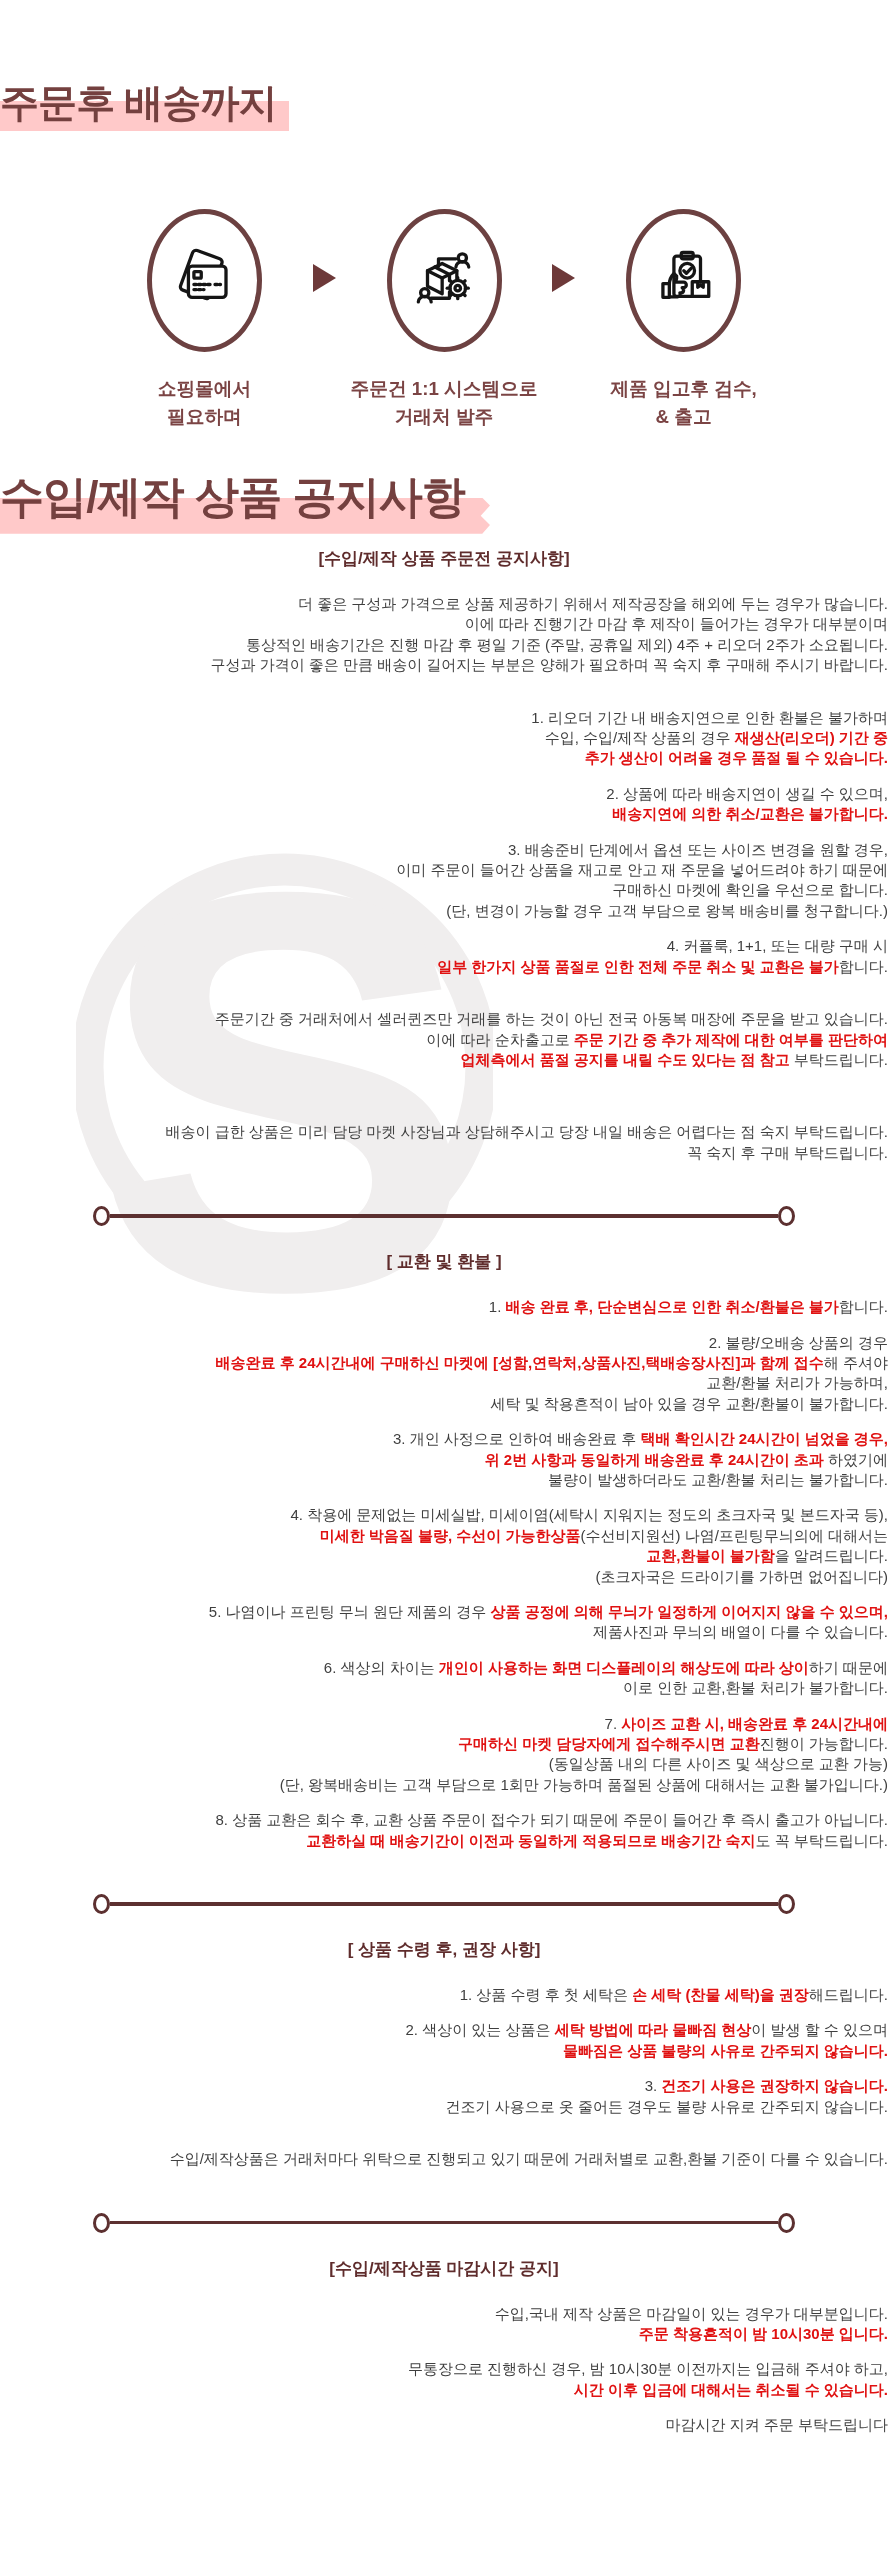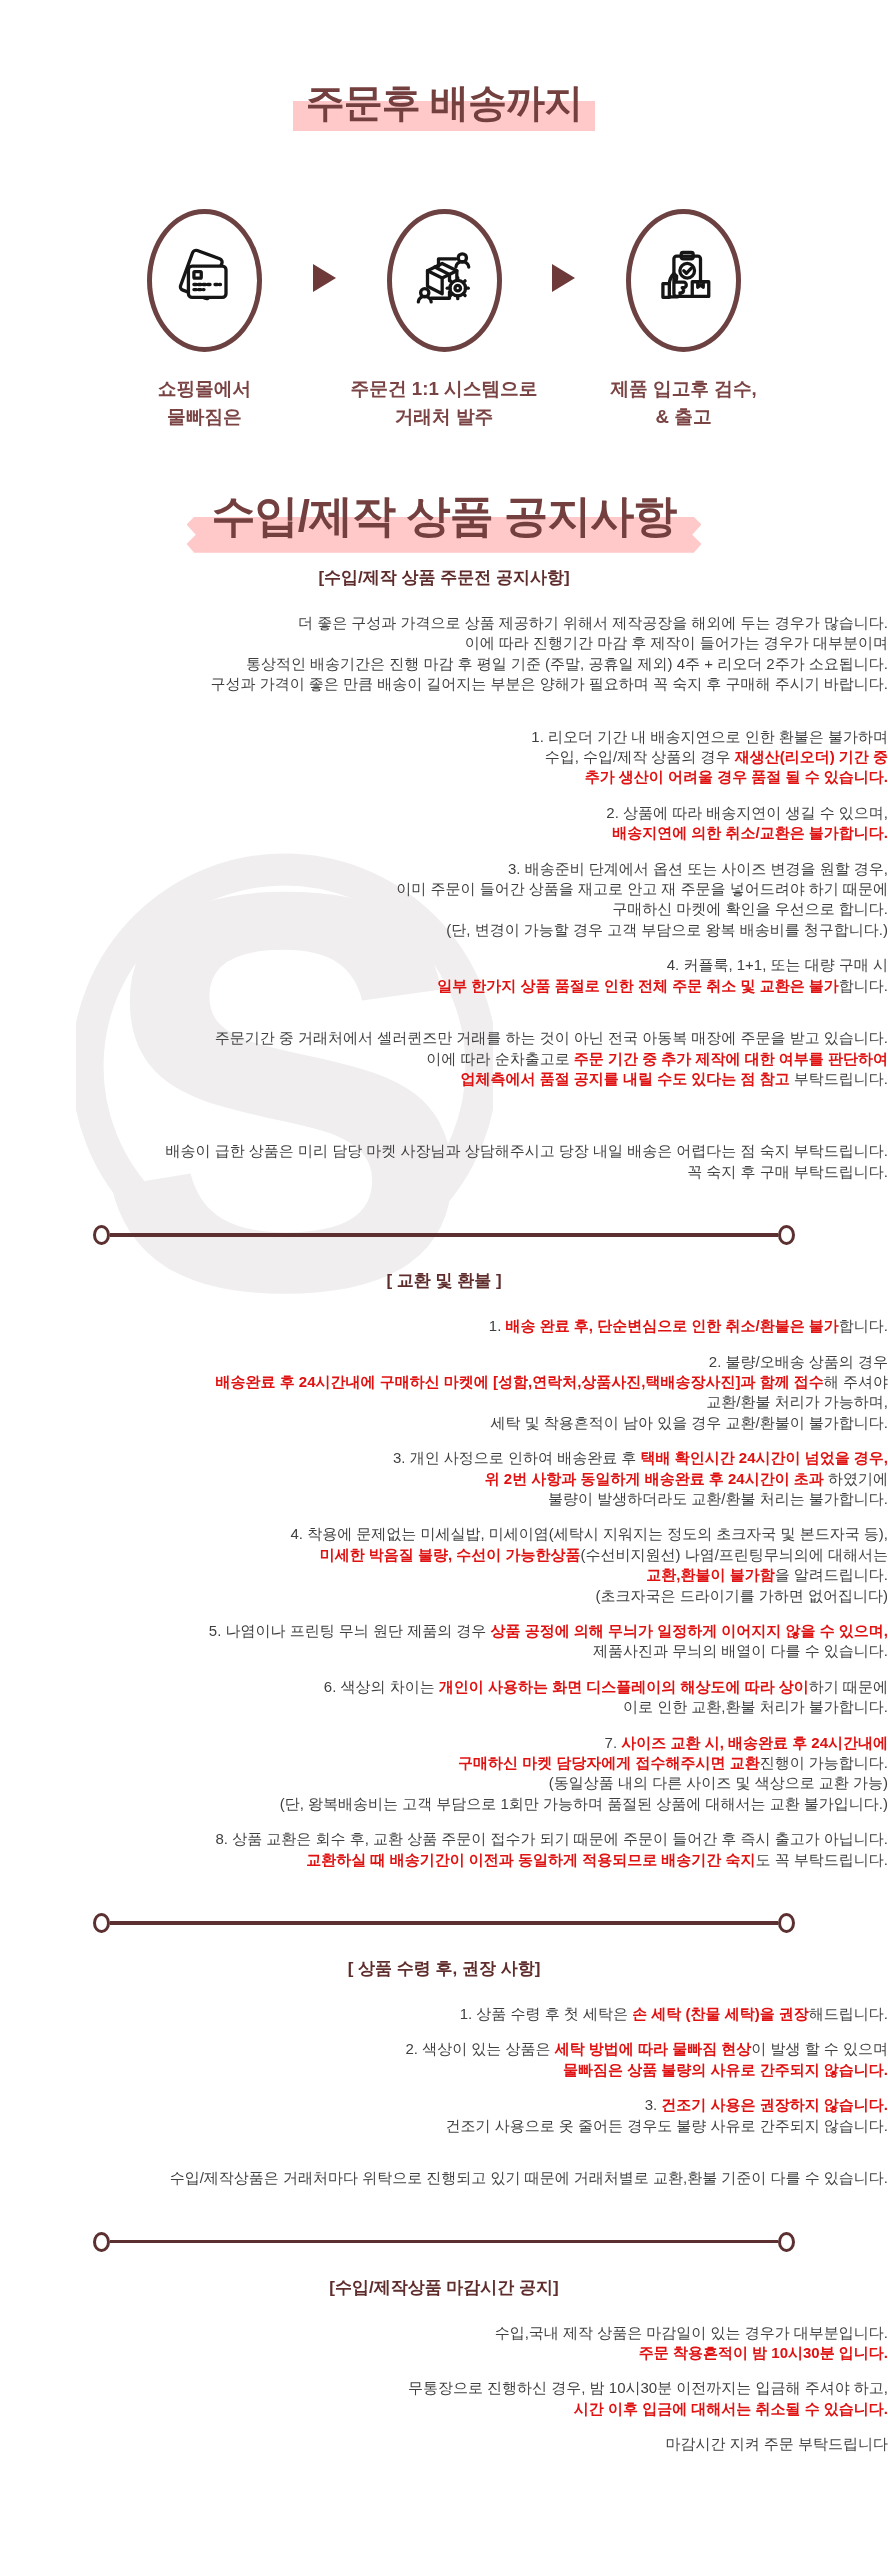--- a/index.html
+++ b/index.html
@@ -4,25 +4,25 @@
 <style>
   html,body{margin:0;padding:0;background:#ffffff;}
   .page{
     position:relative;width:888px;height:2576px;margin:0 auto;background:#fff;
     overflow:hidden;font-family:"Liberation Sans","DejaVu Sans",sans-serif;
   }
   .content{position:relative;z-index:1;}
   
   .watermark{position:absolute;left:76px;top:773px;z-index:0;pointer-events:none;}
   
-  .big-title-wrap{text-align:center;}
+  .big-title-wrap{text-align:left;}
   .t1{margin-top:80px;}
   .big-title{position:relative;display:inline-block;font-weight:800;color:#74403f;letter-spacing:-0.9px;}
   .t1 .big-title{font-size:39px;line-height:46px;}
-  .t2{margin-top:59px;}
+  .t2{margin-top:40px;}
   .t2 .big-title{font-size:44px;line-height:53px;}
   .big-title .txt{position:relative;z-index:1;}
   .band{position:absolute;z-index:0;background:#ffc9c9;left:-12.4px;right:-12.4px;bottom:-5.3px;height:30px;}
   .t2 .band{height:36px;bottom:-10.7px;left:-25px;right:-25px;
     clip-path:polygon(1.5% 0,98.5% 0,100% 22%,98.2% 50%,100% 76%,98.5% 100%,1.5% 100%,0 76%,1.8% 50%,0 22%);}
   
   .steps{display:flex;justify-content:center;align-items:flex-start;margin-top:83px;}
   .step{width:206px;text-align:center;}
   .oval{width:105px;height:133px;border:5.3px solid #6c4141;border-radius:50%;
         margin:0 auto;display:flex;align-items:center;justify-content:center;background:#fff;}
@@ -80,21 +80,21 @@
                 <rect x="25" y="28" width="8" height="7" rx="1"></rect>
                 <line x1="25" y1="42" x2="44" y2="42" stroke-dasharray="2.6 2.4"></line>
                 <line x1="25" y1="47.5" x2="36" y2="47.5" stroke-dasharray="2.6 2.4"></line>
                 <line x1="48" y1="42" x2="54" y2="42" stroke-dasharray="2.6 2.4"></line>
               </g>
             </svg>
           </span>
         </div>
         <div class="step-label">
           <div>쇼핑몰에서</div>
-          <div>물빠짐은</div>
+          <div>필요하며</div>
         </div>
       </div>
 
       <div class="arrow"></div>
 
       <div class="step">
         <div class="oval">
           <span>
             <svg width="66" height="66" viewBox="0 0 72 72">
               <g class="ink">

